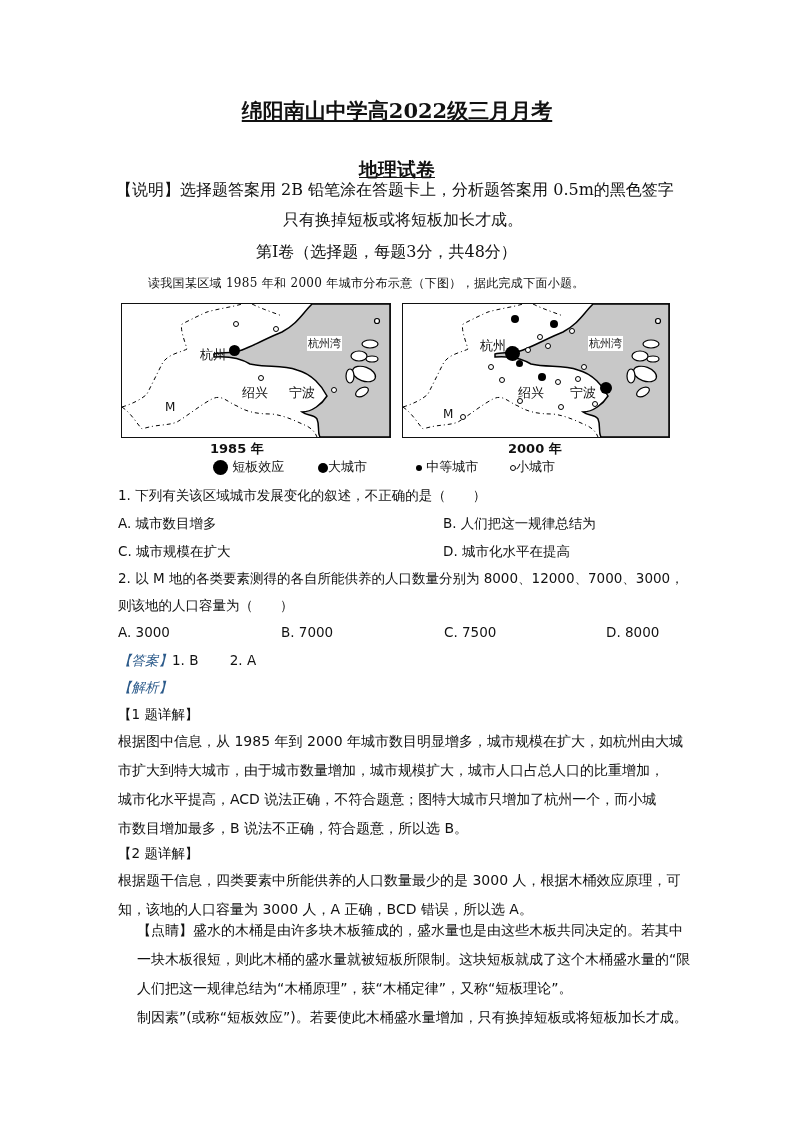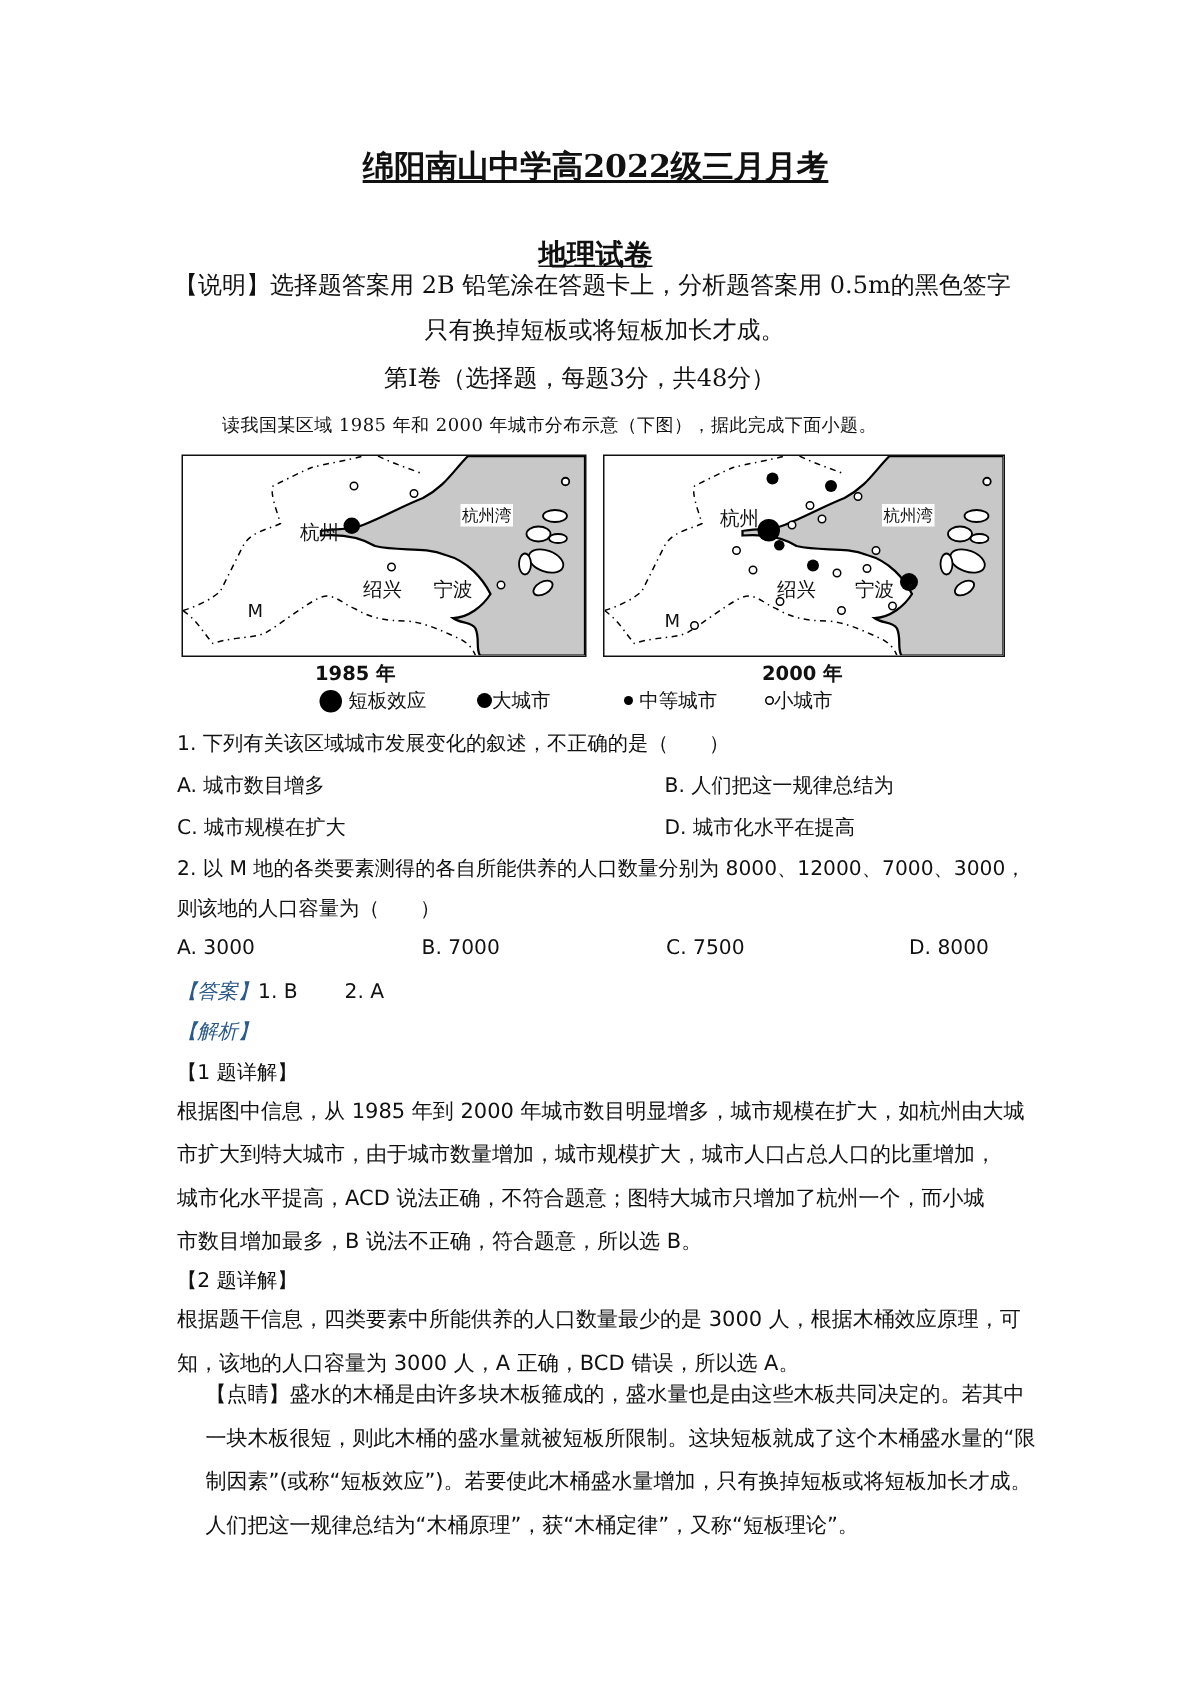--- a/index.html
+++ b/index.html
@@ -141,15 +141,15 @@
 
 <div class="abs q" style="top:845px; left:118px;">【2 题详解】</div>
 <div class="abs para" style="top:866px; left:118px;">
   <div>根据题干信息，四类要素中所能供养的人口数量最少的是 3000 人，根据木桶效应原理，可</div>
   <div>知，该地的人口容量为 3000 人，A 正确，BCD 错误，所以选 A。</div>
 </div>
 
 <div class="abs para" style="top:916px; left:118px;margin-left:19px;">
   <div><span>【点睛】</span><span>盛水的木桶是由许多块木板箍成的，盛水量也是由这些木板共同决定的。若其中</span></div>
   <div>一块木板很短，则此木桶的盛水量就被短板所限制。这块短板就成了这个木桶盛水量的“限</div>
+  <div>人们把这一规律总结为“木桶原理”，获“木桶定律”，又称“短板理论”。</div>
   <div>制因素”(或称“短板效应”)。若要使此木桶盛水量增加，只有换掉短板或将短板加长才成。</div>
-  <div>人们把这一规律总结为“木桶原理”，获“木桶定律”，又称“短板理论”。</div>
 </div>
 
 </body></html>

